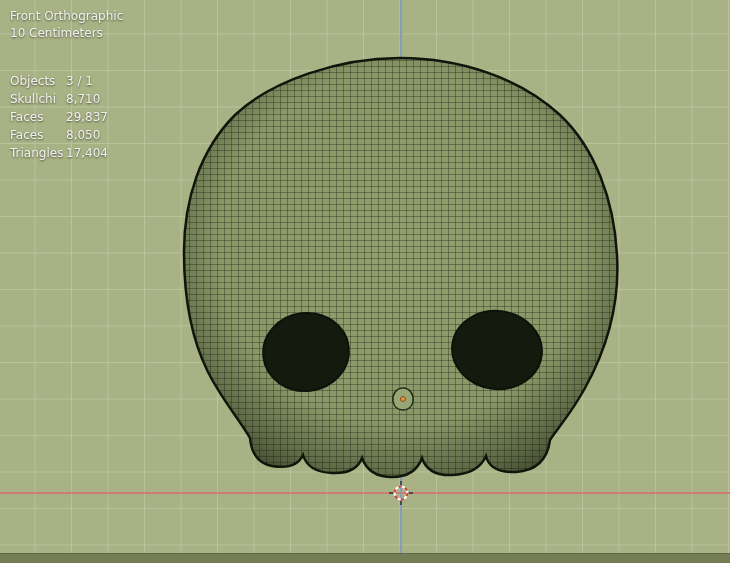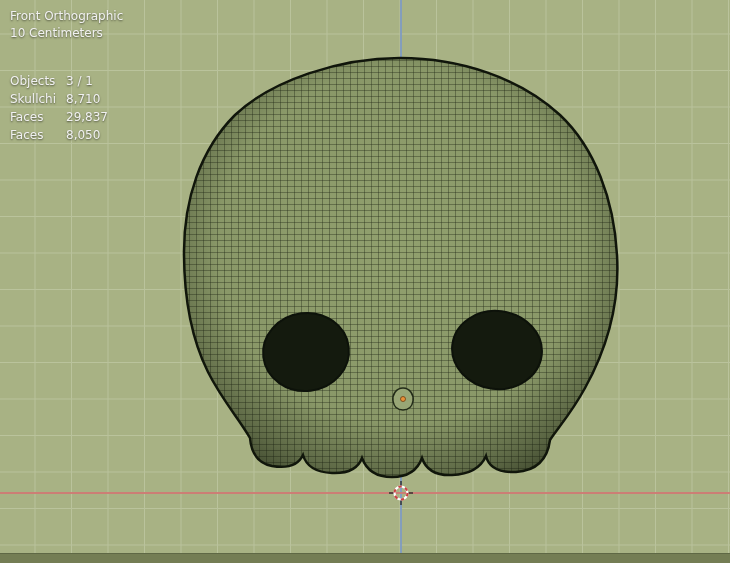--- a/index.html
+++ b/index.html
@@ -167,16 +167,20 @@
       <span class="stats-value">8,710</span>
     </div>
     <div class="stats-row">
       <span class="stats-label">Faces</span>
       <span class="stats-value">29,837</span>
     </div>
     <div class="stats-row">
       <span class="stats-label">Faces</span>
       <span class="stats-value">8,050</span>
     </div>
+    <div class="stats-row">
+      <span class="stats-label">Triangles</span>
+      <span class="stats-value">17,404</span>
+    </div>
   </div>
 
   <div id="bottom-strip"></div>
 </div>
 
 </body></html>

